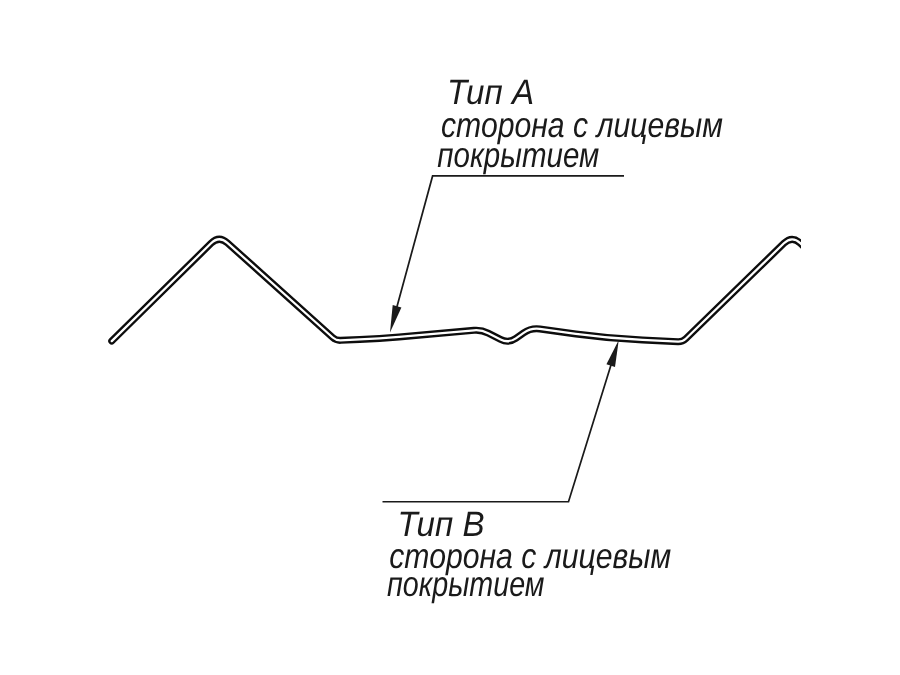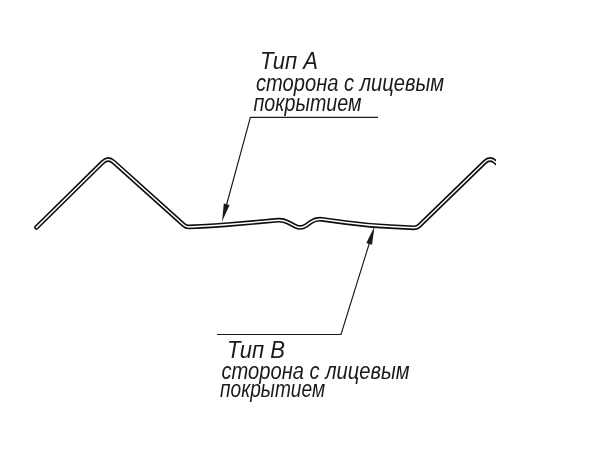--- a/index.html
+++ b/index.html
@@ -1,16 +1,16 @@
 <!DOCTYPE html>
 <html><head>
 <meta charset="utf-8">
 <style>
 html,body{margin:0;padding:0;background:#ffffff;}
-#wrap{width:496px;height:450px;position:relative;overflow:hidden;background:#fdba74;}
+#wrap{width:496px;height:450px;position:relative;overflow:hidden;background:#fdba74;margin-left:38px;}
 text{font-family:"Liberation Sans",sans-serif;font-style:italic;fill:#1a1a1a;}
 </style>
 </head>
 <body>
 <div id="wrap">
 <svg width="600" height="450" viewBox="0 0 600 450" xmlns="http://www.w3.org/2000/svg">
 <rect x="0" y="0" width="600" height="450" fill="#ffffff"></rect>
 <g fill="none" stroke-linecap="round" stroke-linejoin="round">
 <path d="M 36.5 227.4 L 102.7 162.2 Q 108.0 156.9 113.6 161.9 L 183.8 225.0 Q 186.0 227.0 189.0 226.9 L 201.8 226.3 Q 215.0 225.8 228.1 224.6 L 278.0 220.2 Q 283.0 219.8 287.5 222.1 L 295.7 226.3 Q 301.0 229.0 305.9 225.6 L 311.1 221.9 Q 316.0 218.5 321.9 219.3 L 345.9 222.6 Q 368.0 225.6 390.3 226.6 L 414.0 227.8 Q 417.0 227.9 419.2 225.8 L 484.6 162.2 Q 490.0 157.0 495.5 162.1 L 564.5 227.2" stroke="#0d0d0d" stroke-width="4.7"></path>
 <path d="M 36.5 227.4 L 102.7 162.2 Q 108.0 156.9 113.6 161.9 L 183.8 225.0 Q 186.0 227.0 189.0 226.9 L 201.8 226.3 Q 215.0 225.8 228.1 224.6 L 278.0 220.2 Q 283.0 219.8 287.5 222.1 L 295.7 226.3 Q 301.0 229.0 305.9 225.6 L 311.1 221.9 Q 316.0 218.5 321.9 219.3 L 345.9 222.6 Q 368.0 225.6 390.3 226.6 L 414.0 227.8 Q 417.0 227.9 419.2 225.8 L 484.6 162.2 Q 490.0 157.0 495.5 162.1 L 564.5 227.2" stroke="#ffffff" stroke-width="1.5"></path>

